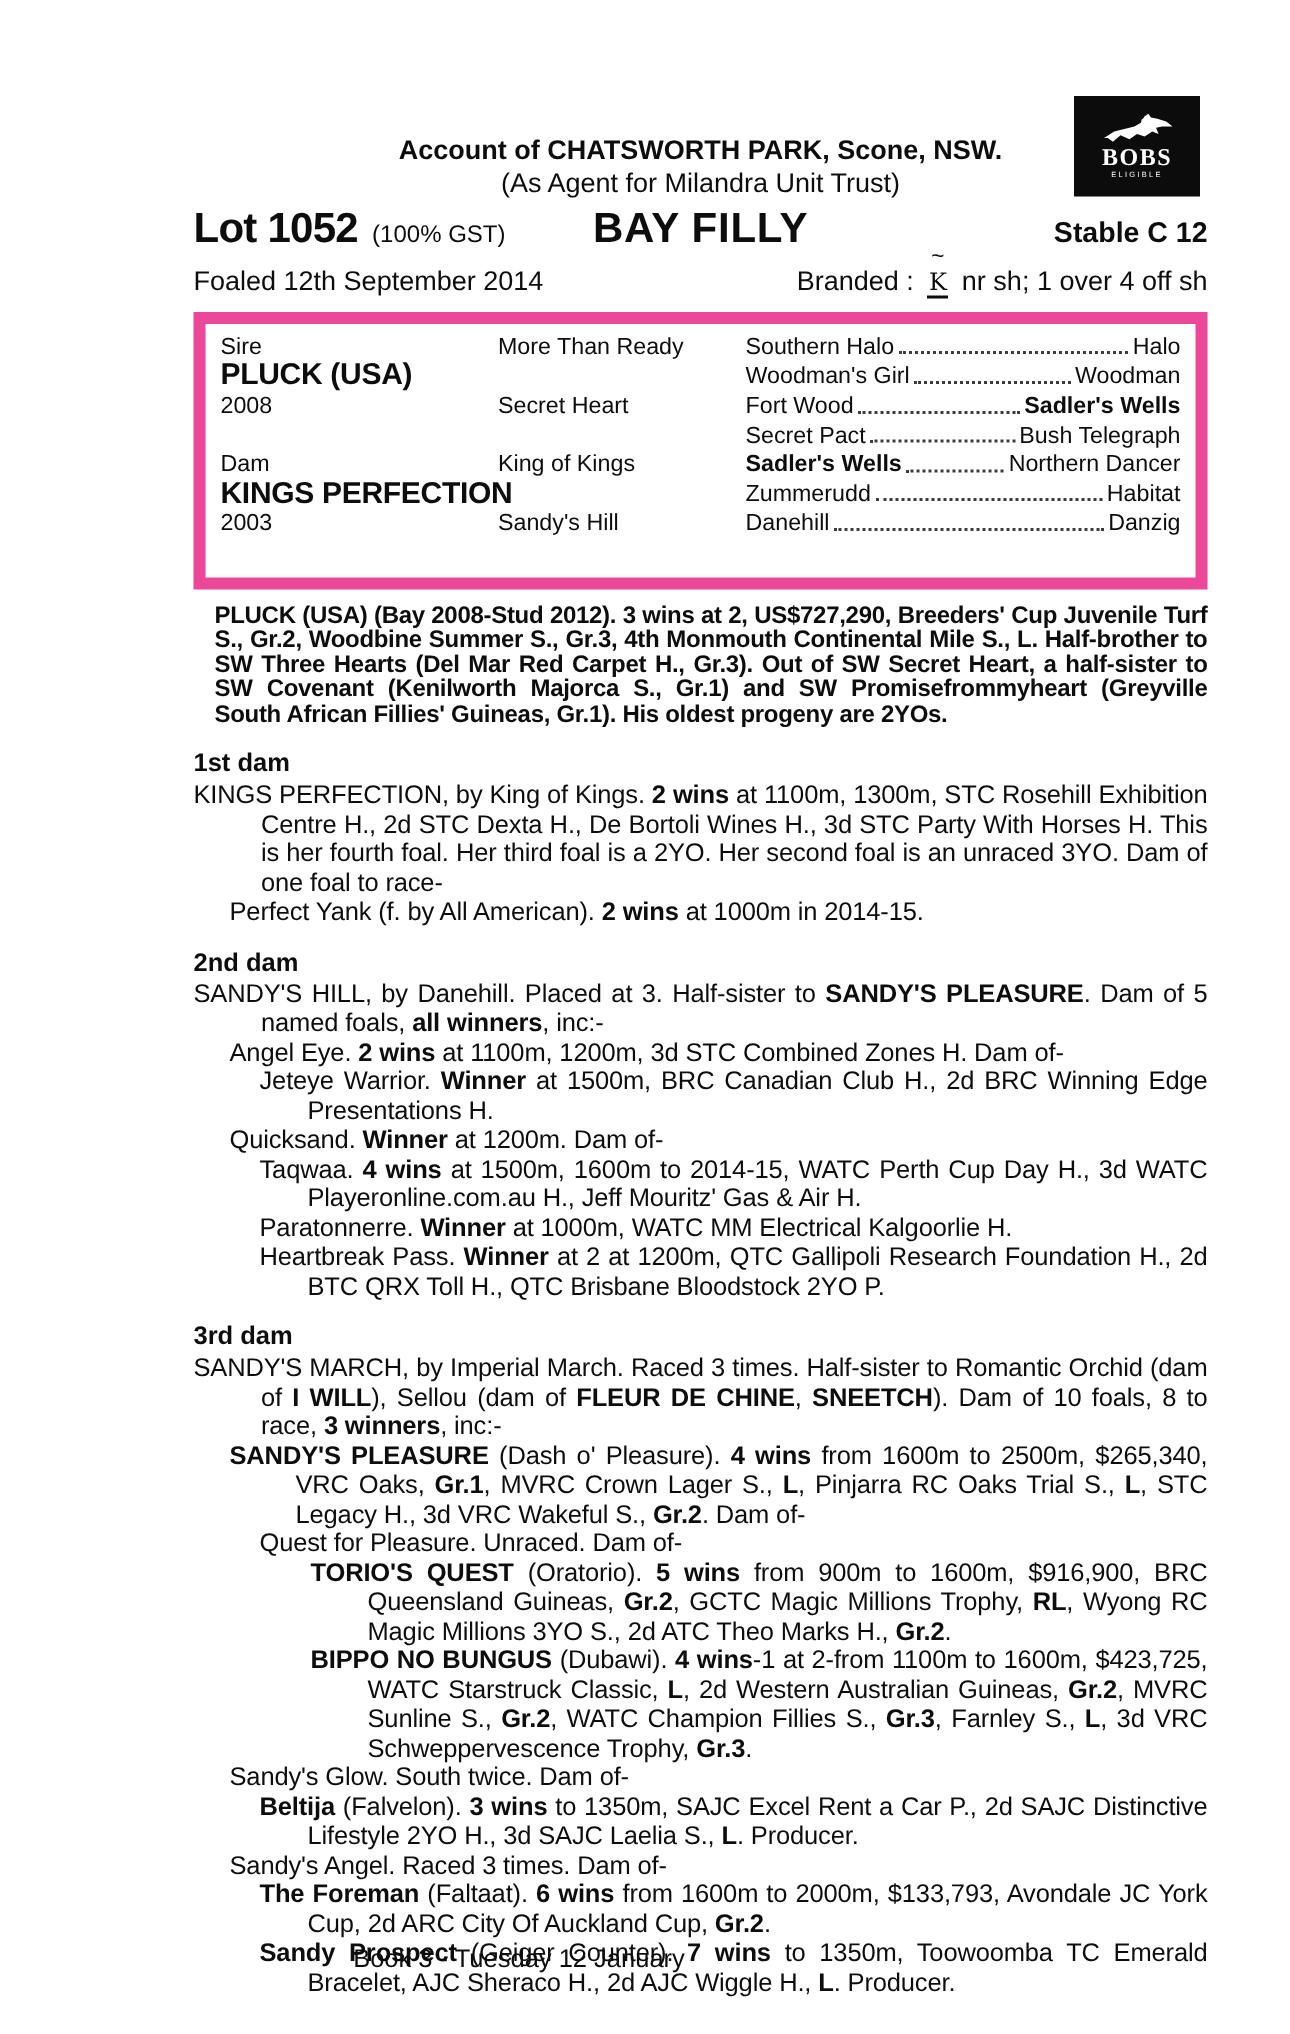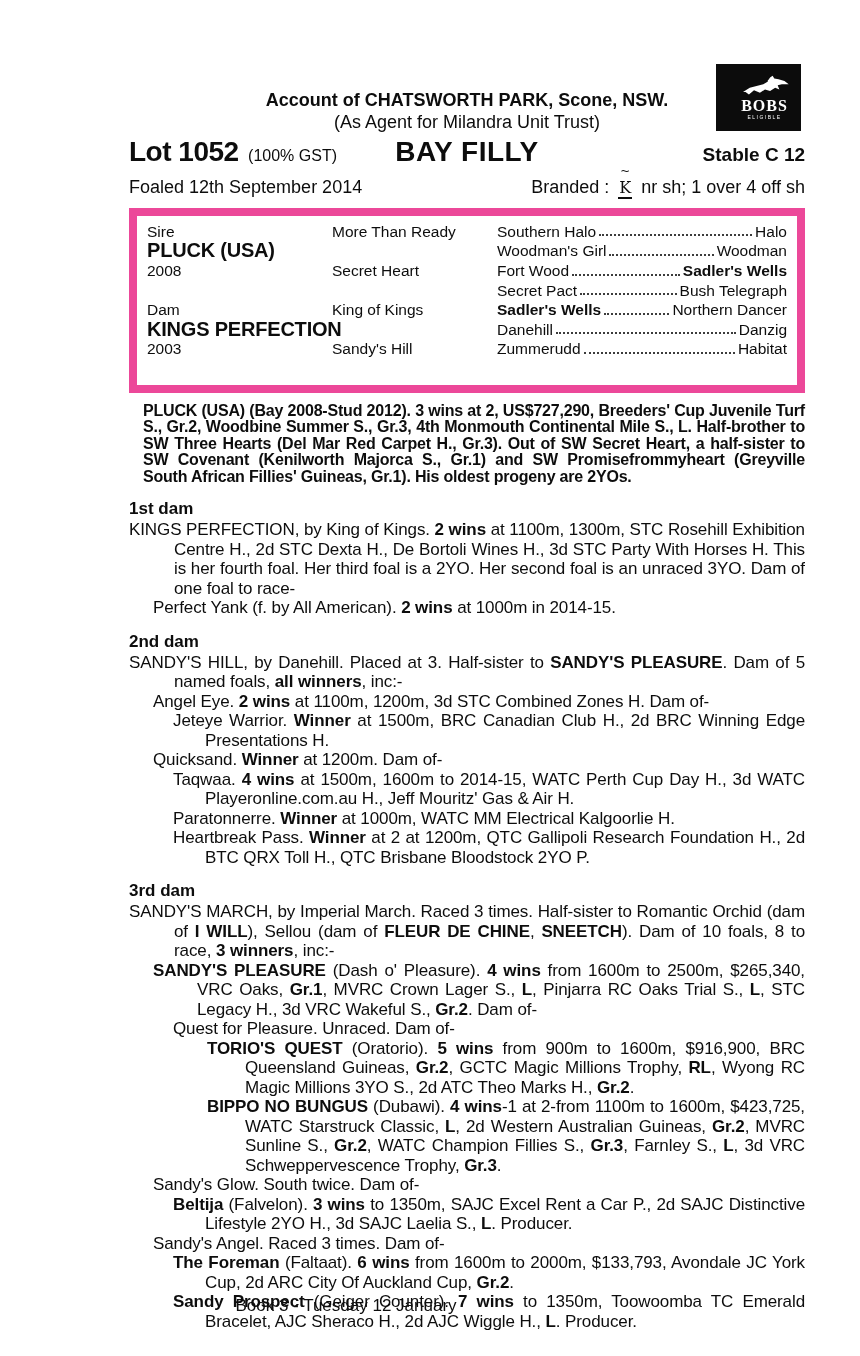--- a/index.html
+++ b/index.html
@@ -6,25 +6,24 @@
   body{
     width:860px;height:1356px;
     background:#ffffff;color:#0d0d0d;
     font-family:"Liberation Sans",sans-serif;
     position:relative;overflow:hidden;
   }
   .content{position:absolute;left:129px;top:0;width:676px;}
 
   
   .logo{
-    position:absolute;left:716px;top:64px;width:73px;height:67px;
+    position:absolute;left:716px;top:64px;width:84px;height:67px;
     background:#0c0c0c;color:#fff;
     display:flex;flex-direction:column;align-items:center;justify-content:center;gap:1px;
     text-align:center;
-    padding-left:12px;
   }
   .logo-horse{display:block;width:52px;height:22px;}
   .logo-text{font-family:"Liberation Serif",serif;font-weight:bold;font-size:16px;line-height:15px;letter-spacing:1px;}
   .logo-sub{font-size:5px;line-height:6px;letter-spacing:1.5px;}
 
   
   .account{margin-top:90px;text-align:center;font-weight:bold;font-size:18px;line-height:21px;}
   .agent{text-align:center;font-size:18px;line-height:22px;}
   .lot-row{display:flex;align-items:baseline;margin-top:3px;}
   .lot-left{flex:1;white-space:nowrap;}
@@ -147,28 +146,28 @@
             <span class="anc-left">Secret Pact</span>
             <span class="anc-dots"></span>
             <span class="anc-right">Bush Telegraph</span>
           </div>
           <div class="anc-row">
             <span class="anc-left b">Sadler's Wells</span>
             <span class="anc-dots"></span>
             <span class="anc-right">Northern Dancer</span>
           </div>
           <div class="anc-row">
+            <span class="anc-left">Zummerudd</span>
+            <span class="anc-dots"></span>
+            <span class="anc-right">Habitat</span>
+          </div>
+          <div class="anc-row">
             <span class="anc-left">Danehill</span>
             <span class="anc-dots"></span>
             <span class="anc-right">Danzig</span>
-          </div>
-          <div class="anc-row">
-            <span class="anc-left">Zummerudd</span>
-            <span class="anc-dots"></span>
-            <span class="anc-right">Habitat</span>
           </div>
         </div>
     </div>
 
     <p class="blurb">PLUCK (USA) (Bay 2008-Stud 2012). 3 wins at 2, US$727,290, Breeders' Cup Juvenile Turf S., Gr.2, Woodbine Summer S., Gr.3, 4th Monmouth Continental Mile S., L. Half-brother to SW Three Hearts (Del Mar Red Carpet H., Gr.3). Out of SW Secret Heart, a half-sister to SW Covenant (Kenilworth Majorca S., Gr.1) and SW Promisefrommyheart (Greyville South African Fillies' Guineas, Gr.1). His oldest progeny are 2YOs.</p>
 
     <div>
         <div class="dam-head">1st dam</div>
         <p class="entry ind0"><span>KINGS PERFECTION, by King of Kings. </span><span class="b">2 wins</span><span> at 1100m, 1300m, STC Rosehill Exhibition Centre H., 2d STC Dexta H., De Bortoli Wines H., 3d STC Party With Horses H. This is her fourth foal. Her third foal is a 2YO. Her second foal is an unraced 3YO. Dam of one foal to race-</span></p>
         <p class="entry ind1"><span>Perfect Yank (f. by All American). </span><span class="b">2 wins</span><span> at 1000m in 2014-15.</span></p>

